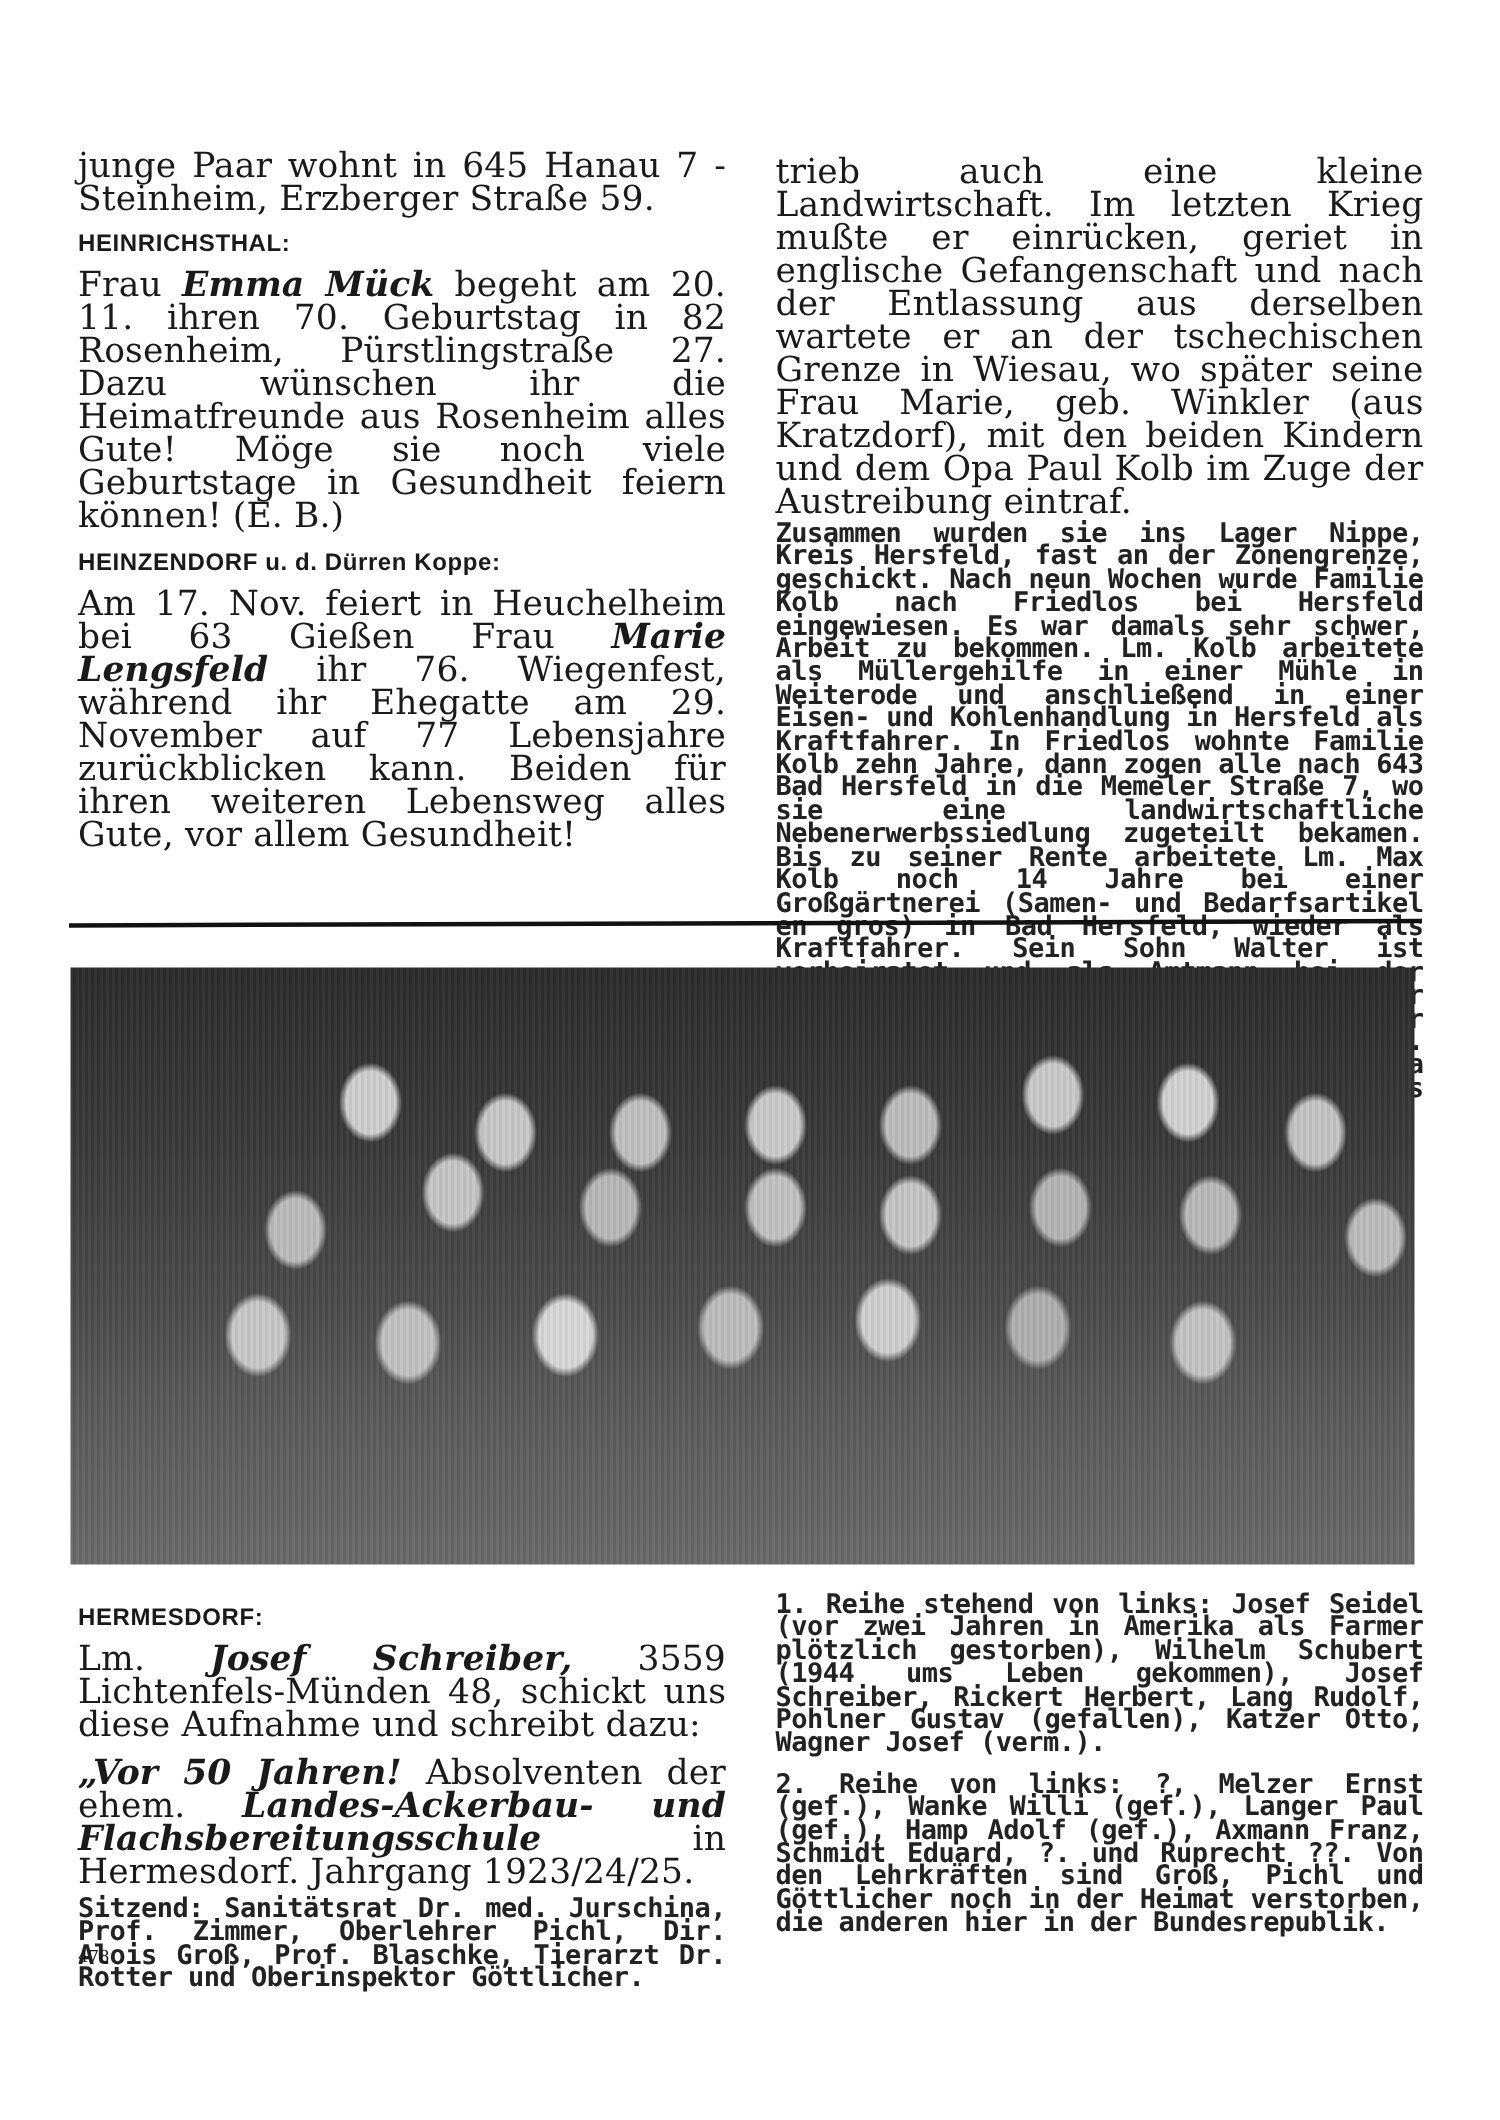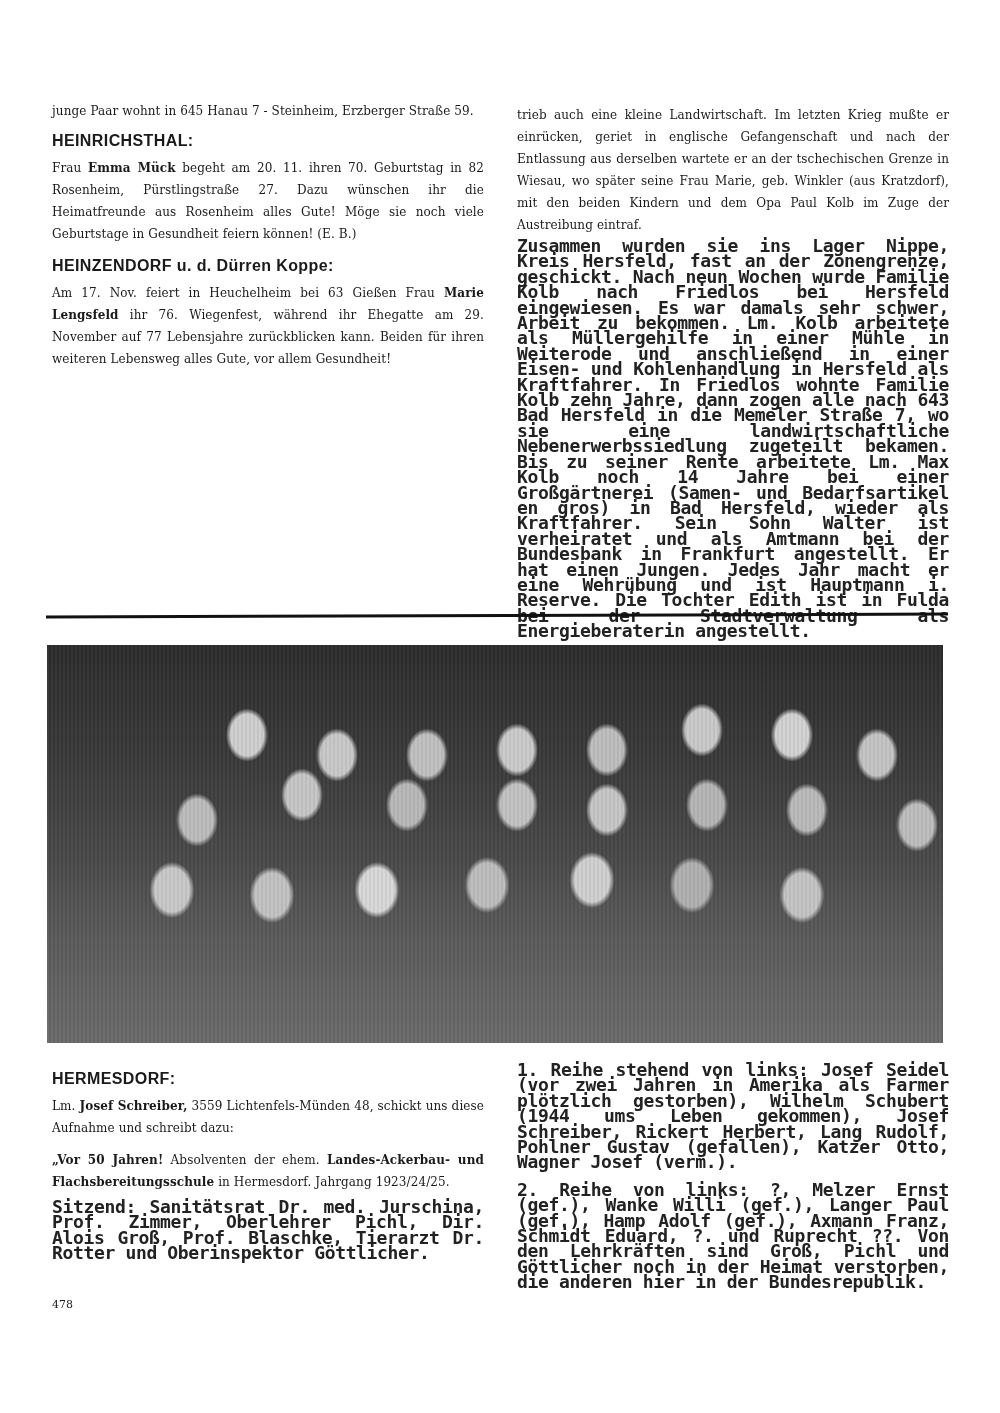--- a/index.html
+++ b/index.html
@@ -1,24 +1,24 @@
 <!DOCTYPE html>
 <html><head>
   <meta charset="utf-8">
   <style>
     html, body { margin: 0; padding: 0; background: #ffffff; }
     body { width: 1000px; height: 1413px; position: relative; overflow: hidden; color: #1a1a1a; }
     .col { position: absolute; font-family: "DejaVu Serif", "Liberation Serif", serif; }
     .col-left { left: 52px; top: 100px; width: 432px; }
     .col-right { left: 517px; top: 104px; width: 432px; }
-    .lg { font-size: 12px; line-height: 22px; text-align: justify; margin: 0; letter-spacing: 0.1px; }
+    .lg { font-size: 23px; line-height: 22px; text-align: justify; margin: 0; letter-spacing: 0.1px; }
     .sm { font-family: "DejaVu Sans Mono", "Liberation Mono", monospace; font-size: 18px; line-height: 15.4px; text-align: justify; margin: 0; font-weight: bold; letter-spacing: -0.35px; color: #222; }
     .head { font-family: Liberation Sans, sans-serif; font-weight: bold; font-size: 16px; letter-spacing: 0.4px; margin: 10px 0 5px 0; line-height: 22px; }
     .head.first { margin-top: 8px; }
-    b { font-weight: bold; }
+    b { font-weight: bold; font-style: italic; }
     .right { text-align: right; }
     .rule { position: absolute; left: 46px; top: 614px; width: 902px; height: 3px; background: #111; transform: rotate(-0.18deg); }
     .photo { position: absolute; left: 47px; top: 645px; width: 896px; height: 398px; overflow: hidden;
       background:
         radial-gradient(ellipse 30px 38px at 200px 90px, #cfcfcf 0 55%, transparent 70%),
         radial-gradient(ellipse 30px 38px at 290px 110px, #c8c8c8 0 55%, transparent 70%),
         radial-gradient(ellipse 30px 38px at 380px 110px, #c0c0c0 0 55%, transparent 70%),
         radial-gradient(ellipse 30px 38px at 470px 105px, #cacaca 0 55%, transparent 70%),
         radial-gradient(ellipse 30px 38px at 560px 105px, #bdbdbd 0 55%, transparent 70%),
         radial-gradient(ellipse 30px 38px at 655px 85px, #c9c9c9 0 55%, transparent 70%),

